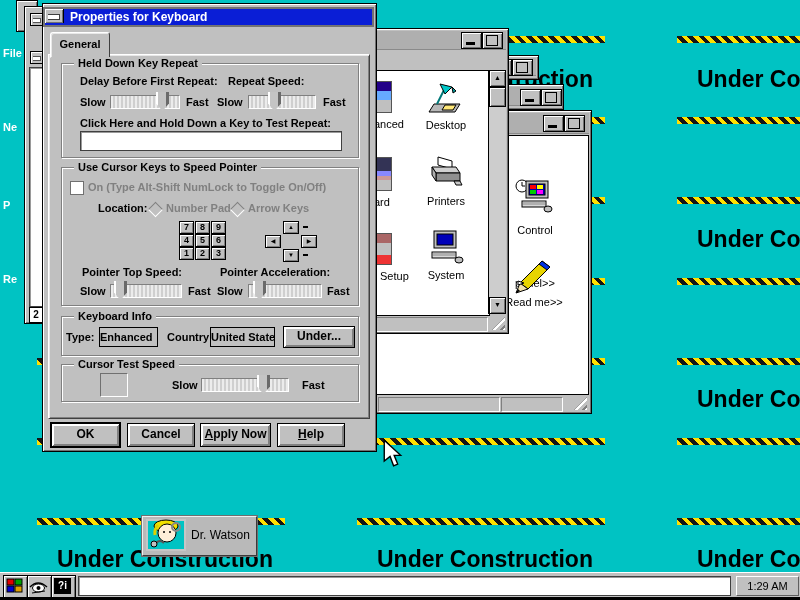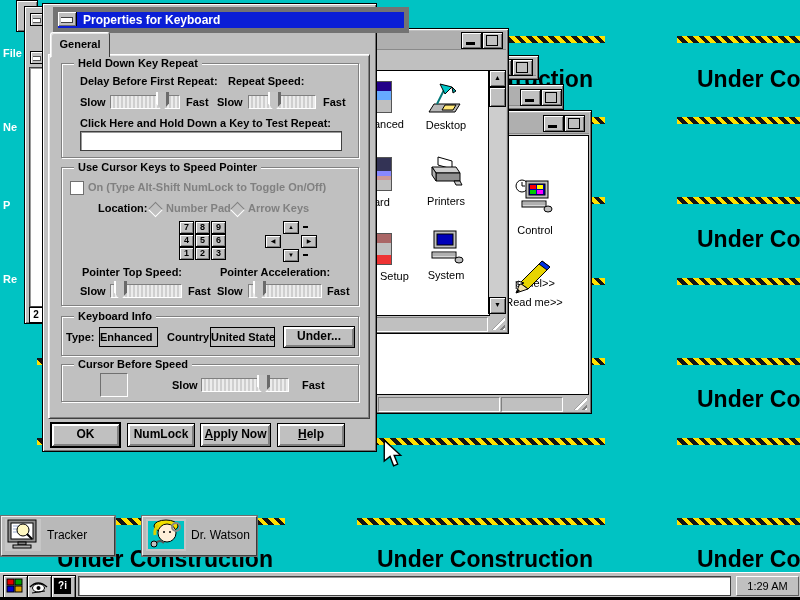--- a/index.html
+++ b/index.html
@@ -234,21 +234,21 @@
     <div class="abs sbtrack" style="left:142px;top:41px;width:17px;height:244px;">
       <div class="abs sbtn" style="left:0;top:0;width:15px;height:15px;">▲</div>
       <div class="abs tbtn" style="left:0;top:17px;width:15px;height:18px;"></div>
       <div class="abs sbtn" style="left:0;bottom:0;width:15px;height:15px;">▼</div>
     </div>
     <div class="abs statp" style="left:4px;top:288px;width:136px;"></div>
     <div class="abs grip" style="left:146px;top:288px;"></div>
   </div>
 
   <div class="abs wframe" style="left:42px;top:3px;width:333px;height:447px;z-index:10;">
-    <div class="abs dlg-title" style="left:10px;top:3px;width:327px;height:16px;border:5px solid #737373;padding-left:19px;">
+    <div class="abs dlg-title" style="left:0;top:3px;width:327px;height:16px;border:2px solid #737373;">
       <div class="ctlbox" style="left:0;top:0;">
           <div class="ctldash"></div>
         </div>
       <div class="abs" style="left:25px;top:1px;">Properties for Keyboard</div>
     </div>
     <div class="abs tpanel" style="left:5px;top:50px;width:320px;height:363px;"></div>
     <div class="abs tab" style="left:7px;top:28px;width:58px;height:24px;">General</div>
 
     <div class="abs grp" style="left:18px;top:59px;width:296px;height:93px;">
       <span class="grp-lbl">Held Down Key Repeat</span>
@@ -311,49 +311,35 @@
     <div class="abs grp" style="left:18px;top:312px;width:296px;height:38px;">
       <span class="grp-lbl">Keyboard Info</span>
       <div class="abs lbl" style="left:4px;top:14px;">Type:</div>
       <div class="abs valbox" style="left:37px;top:10px;width:57px;height:18px;">Enhanced</div>
       <div class="abs lbl" style="left:105px;top:14px;">Country:</div>
       <div class="abs valbox" style="left:148px;top:10px;width:63px;height:18px;">United States</div>
       <div class="abs btn31" style="left:221px;top:9px;width:70px;height:20px;line-height:19px;">Under...</div>
     </div>
 
     <div class="abs grp" style="left:18px;top:360px;width:296px;height:36px;">
-      <span class="grp-lbl">Cursor Before Speed</span>
+      <span class="grp-lbl">Cursor Test Speed</span>
       <div class="abs" style="left:38px;top:8px;width:26px;height:22px;background:#C0C0C0;border:1px solid;border-color:#707070 #fff #fff #707070;"></div>
       <div class="abs lbl" style="left:110px;top:14px;">Slow</div>
       <div class="abs track" style="left:139px;top:13px;width:86px;height:12px;">
           <div class="thumb" style="left: 55px;"></div>
         </div>
       <div class="abs lbl" style="left:240px;top:14px;">Fast</div>
     </div>
 
     <div class="abs btn31 btn-default" style="left:8px;top:419px;width:67px;height:22px;line-height:21px;">OK</div>
-    <div class="abs btn31" style="left:84px;top:419px;width:66px;height:22px;line-height:21px;">NumLock</div>
+    <div class="abs btn31" style="left:84px;top:419px;width:66px;height:22px;line-height:21px;">Cancel</div>
     <div class="abs btn31" style="left:157px;top:419px;width:69px;height:22px;line-height:21px;"><u>A</u><span>pply Now</span></div>
     <div class="abs btn31" style="left:234px;top:419px;width:66px;height:22px;line-height:21px;"><u>H</u><span>elp</span></div>
   </div>
 
-  <div class="abs minbar" style="left:1px;top:516px;width:112px;height:38px;z-index:11;">
-    <div class="abs" style="left:3px;top:2px;width:36px;height:32px;background:#C6C6C6;">
-      <svg width="36" height="32" viewBox="0 0 36 32">
-        <rect x="3" y="1" width="28" height="22" fill="#909090" stroke="#000"></rect>
-        <rect x="6" y="4" width="22" height="16" fill="#fff" stroke="#000"></rect>
-        <path d="M8 7 h12 M8 10 h8 M8 13 h10" stroke="#9AC"></path>
-        <circle cx="18" cy="11" r="6" fill="#FFF8C0" stroke="#000"></circle>
-        <line x1="22" y1="15" x2="27" y2="20" stroke="#000" stroke-width="2"></line>
-        <rect x="13" y="23" width="8" height="3" fill="#808080" stroke="#000"></rect>
-        <rect x="8" y="26" width="18" height="3" fill="#B0B0B0" stroke="#000"></rect>
-      </svg>
-    </div>
-    <div class="abs minlbl" style="left:45px;top:11px;">Tracker</div>
-  </div>
   <div class="abs minbar" style="left:142px;top:516px;width:113px;height:38px;z-index:11;">
     <div class="abs" style="left:3px;top:2px;width:40px;height:32px;background:#C6C6C6;">
       <svg width="40" height="32" viewBox="0 0 40 32">
         <rect x="2" y="2" width="36" height="28" fill="#00C3C3"></rect>
         <ellipse cx="20" cy="7" rx="12" ry="6" fill="#F0E000" stroke="#000"></ellipse>
         <circle cx="21" cy="14" r="9" fill="#FFEFD8" stroke="#000"></circle>
         <circle cx="18" cy="13" r="1" fill="#000"></circle>
           <circle cx="24" cy="13" r="1" fill="#000"></circle>
         <path d="M12 6 Q8 10 9 16" stroke="#E0D000" fill="none" stroke-width="3"></path>
         <circle cx="30" cy="8" r="4" fill="none" stroke="#888" stroke-width="2"></circle>

